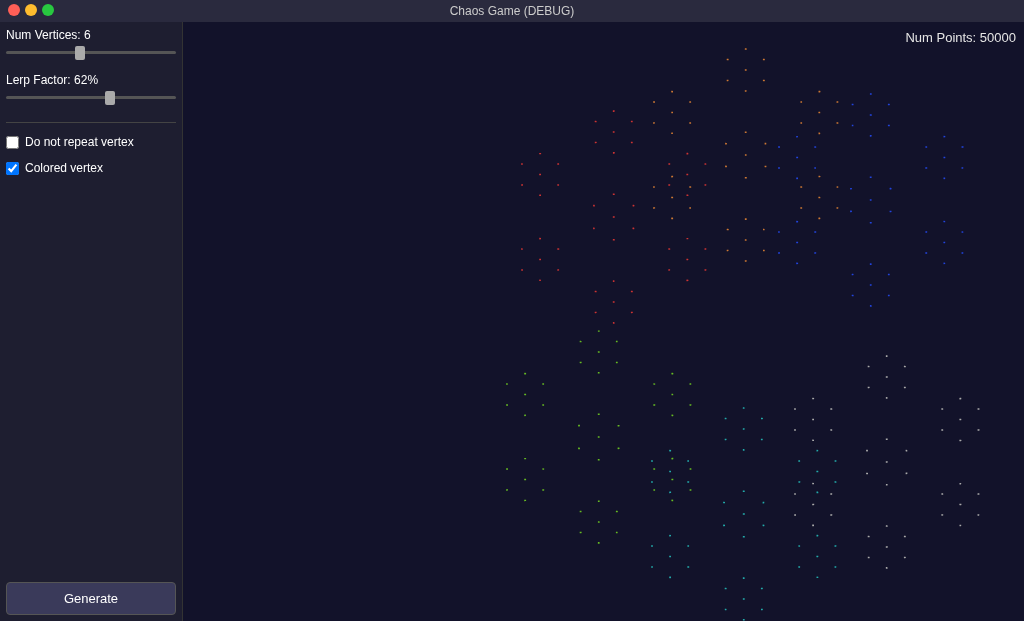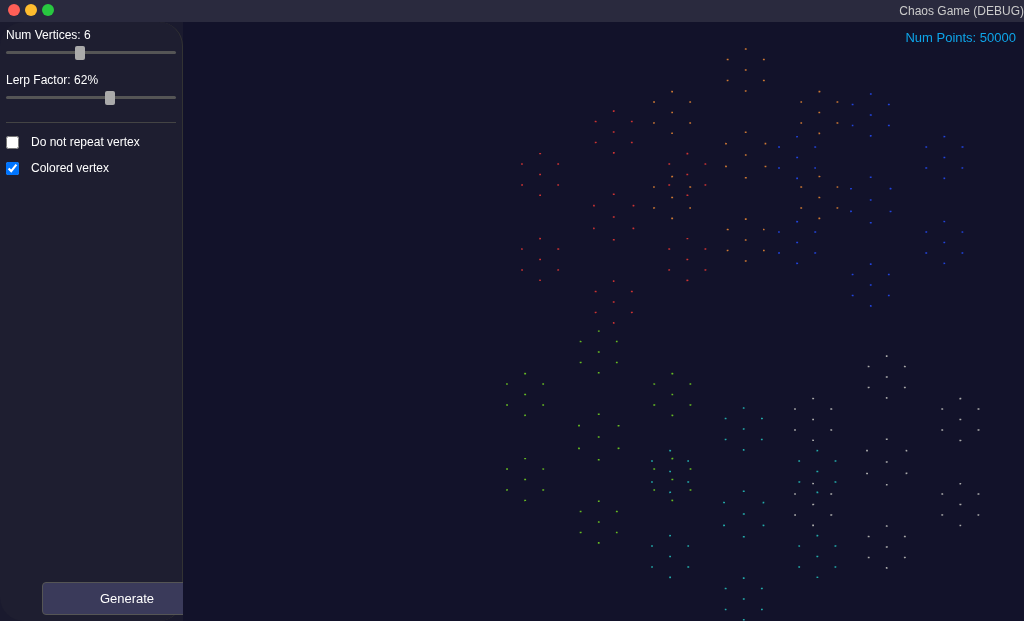--- a/index.html
+++ b/index.html
@@ -15,21 +15,21 @@
     }
 
     
     #titlebar {
       position: absolute;
       top: 0; left: 0; right: 0;
       height: 22px;
       background: #2a2a3e;
       display: flex;
       align-items: center;
-      justify-content: flex-end;
+      justify-content: center;
       font-size: 12px;
       color: #ccc;
     }
 
     #traffic-lights {
       position: absolute;
       left: 8px;
       top: 4px;
       display: flex;
       gap: 5px;
@@ -47,21 +47,20 @@
       top: 22px;
       left: 0;
       width: 183px;
       bottom: 0;
       background: #1e1e30;
       border-right: 1px solid #333;
       padding: 6px 6px;
       display: flex;
       flex-direction: column;
       gap: 4px;
-      border-radius: 24px;
     }
 
     .control-label {
       font-size: 12px;
       color: #fff;
       margin-bottom: 2px;
     }
 
     .slider-container {
       margin-bottom: 6px;
@@ -94,21 +93,21 @@
 
     
     #orientation-slider::-webkit-slider-runnable-track {
       height: 3px;
       background: repeating-linear-gradient(90deg, #555 0px, #555 3px, #333 3px, #333 6px);
     }
 
     .checkbox-row {
       display: flex;
       align-items: center;
-      gap: 12px;
+      gap: 6px;
       margin: 4px 0;
       cursor: pointer;
     }
 
     .checkbox-row input[type=checkbox] {
       cursor: pointer;
     }
 
     .checkbox-label {
       font-size: 12px;
@@ -119,40 +118,39 @@
       margin-top: auto;
       width: 100%;
       padding: 8px;
       background: #3a3a5a;
       color: #fff;
       border: 1px solid #555;
       border-radius: 4px;
       font-size: 13px;
       cursor: pointer;
       text-align: center;
-      margin-left: 36px;
     }
 
     
     #main-canvas {
       position: absolute;
       top: 22px;
       left: 183px;
       right: 0;
       bottom: 0;
       background: #12122a;
       overflow: hidden;
     }
 
     #num-points-label {
       position: absolute;
       top: 8px;
       right: 8px;
       font-size: 13px;
-      color: #0ea5e9;
+      color: #e5e5e5;
     }
 
     
     #fractal-svg {
       position: absolute;
       top: 0; left: 0;
       width: 100%;
       height: 100%;
     }
 

